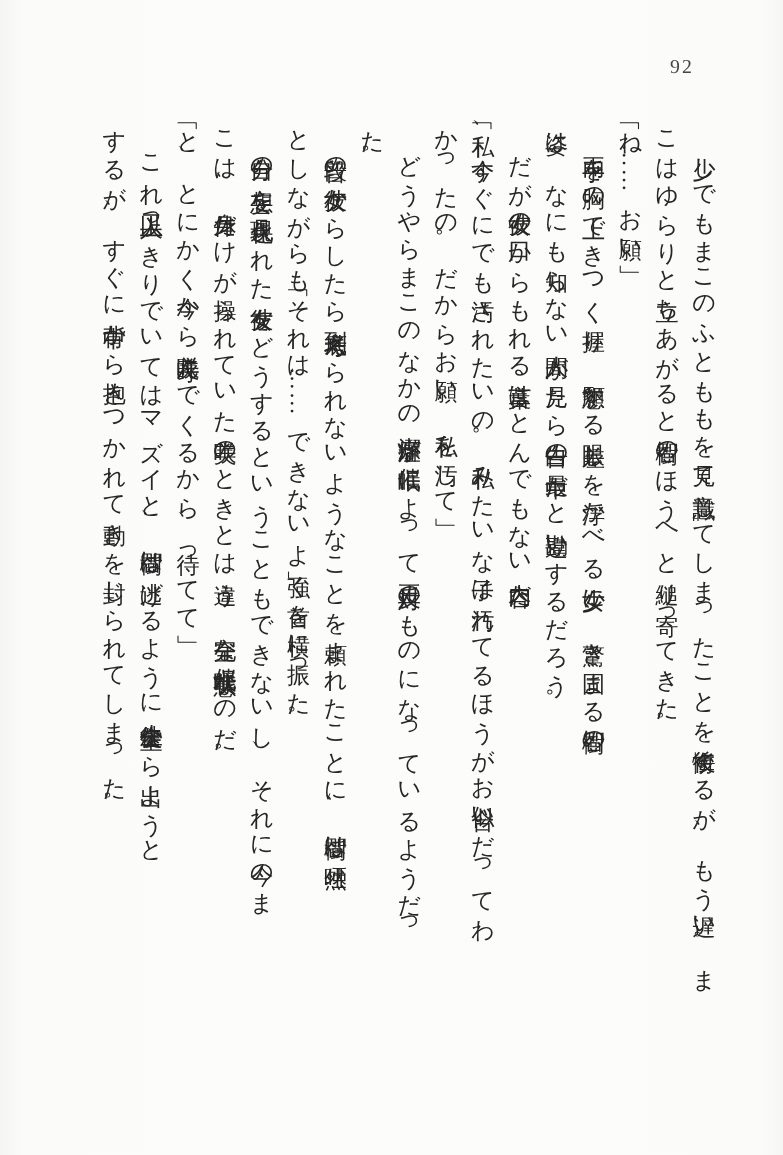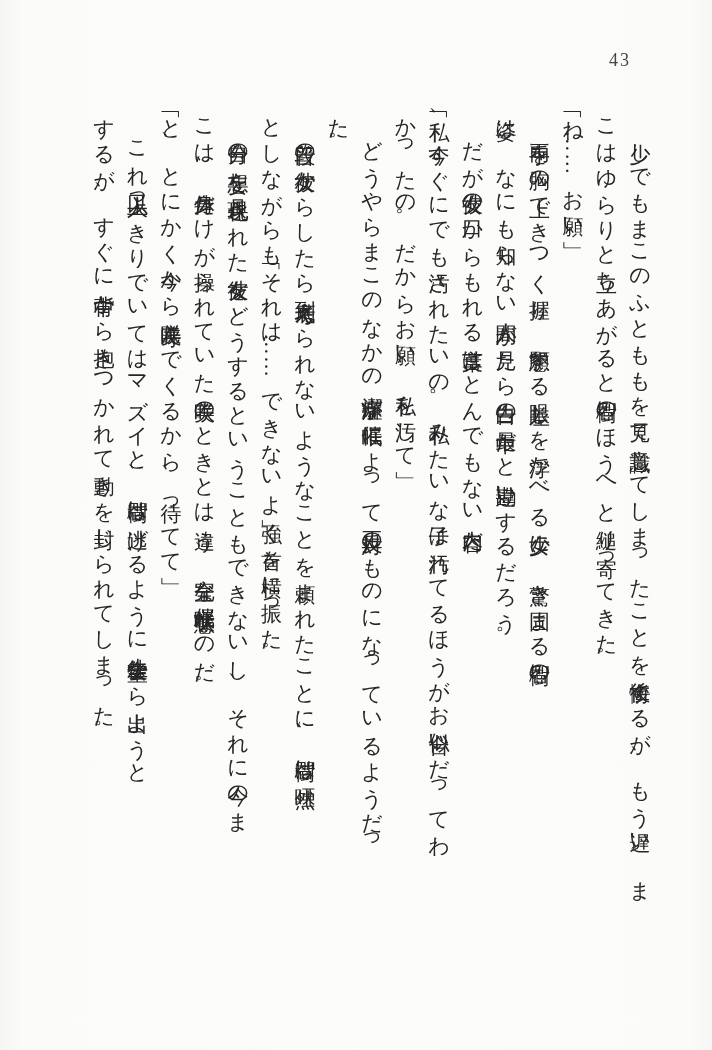--- a/index.html
+++ b/index.html
@@ -43,21 +43,21 @@
     white-space: nowrap;
   }
   .tline {
     height: 852px;
   }
 </style>
 </head>
 <body>
 
 <div class="book-page">
-  <div class="page-number">43</div>
+  <div class="page-number">92</div>
   <div class="text-block">
       <div class="tline">　少しでもまこのふとももを見て意識してしまったことを後悔するが、もう遅い。ま</div>
       <div class="tline">こはゆらりと立ちあがると智樹のほうへと縋り寄ってきた。</div>
       <div class="tline">「ね……お願い」</div>
       <div class="tline">　両手を胸の上できつく握り、懇願する眼差しを浮かべる少女に、驚き固まる智樹の</div>
       <div class="tline">姿は、なにも知らない人間が見たら告白の最中だと勘違いするだろう。</div>
       <div class="tline">　だが彼女の口からもれる言葉はとんでもない内容だ。</div>
       <div class="tline">「私、今すぐにでも汚されたいの。私みたいな子は汚れてるほうがお似合いだってわ</div>
       <div class="tline">かったの。だからお願い、私を汚して」</div>
       <div class="tline">　どうやらまこのなかの潔癖症が催眠によって正反対のものになっているようだっ</div>

